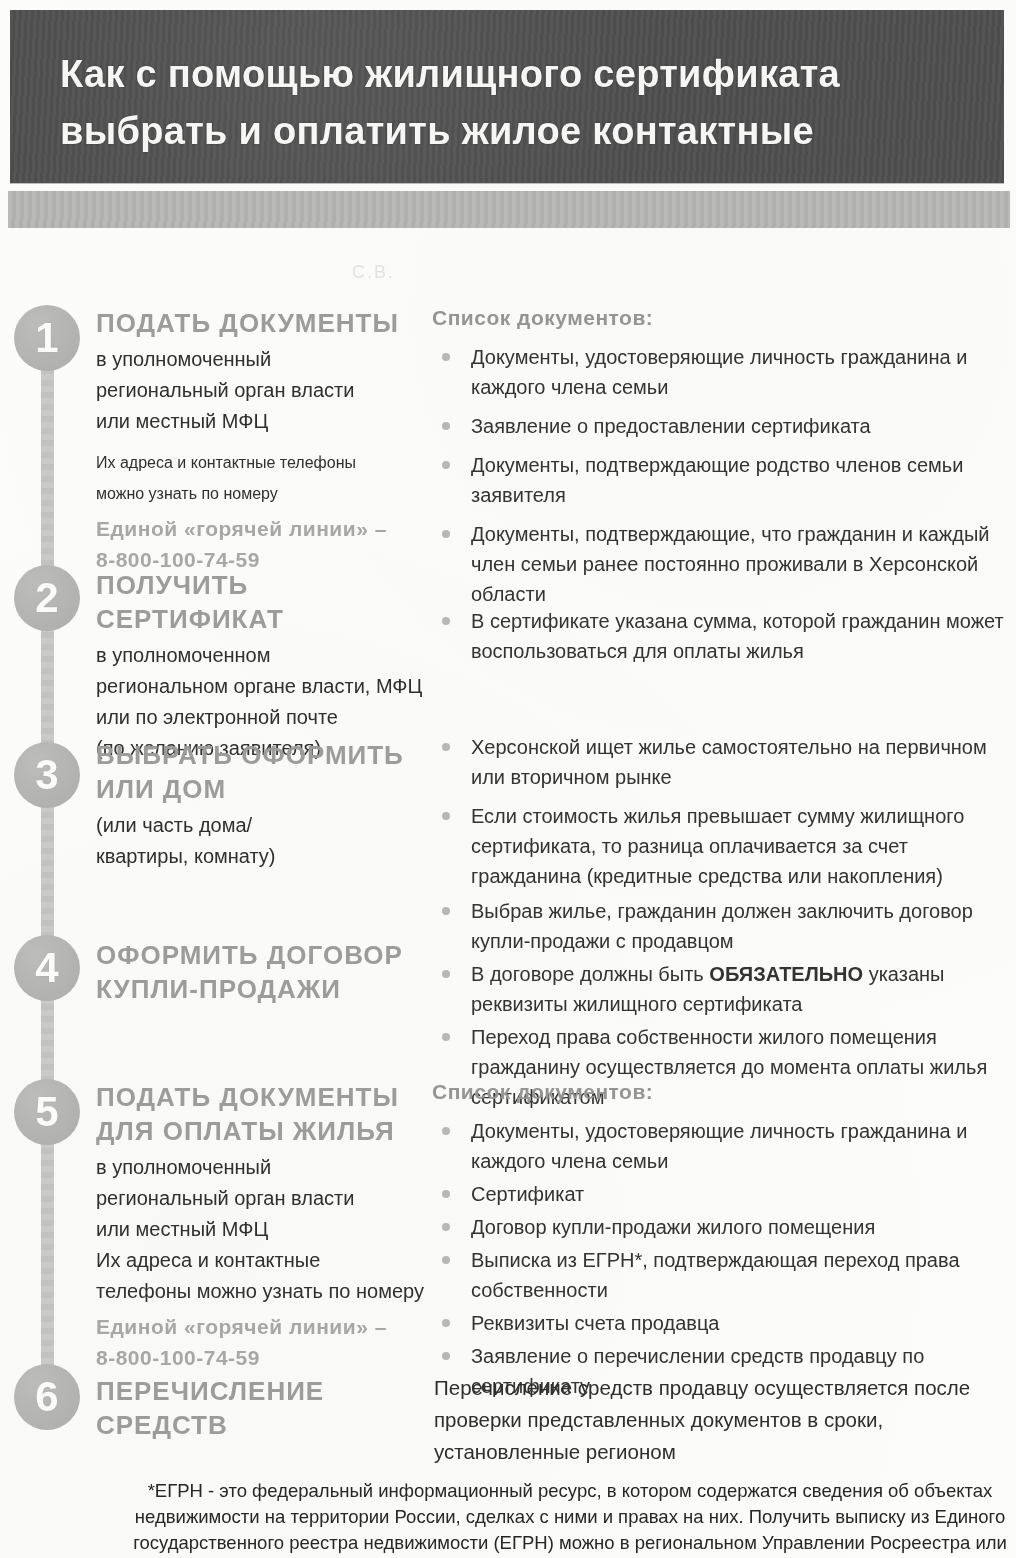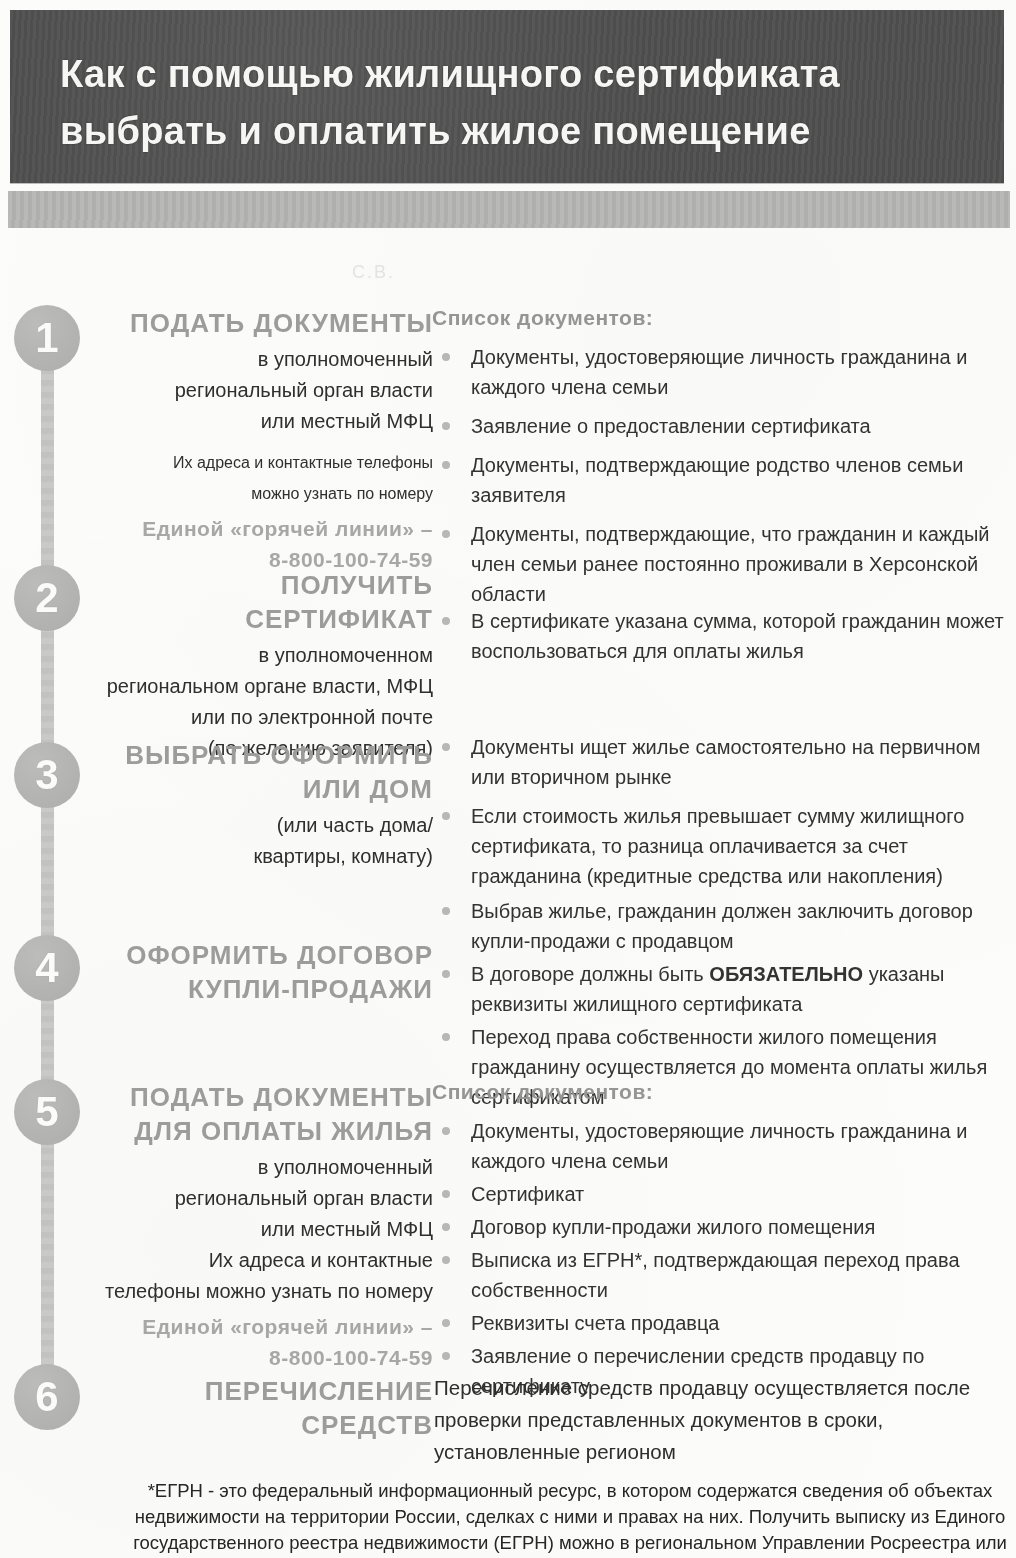--- a/index.html
+++ b/index.html
@@ -42,21 +42,21 @@
   .step-badge{
     position:absolute;left:14px;width:66px;height:66px;border-radius:50%;
     background:radial-gradient(circle at 35% 30%, #bcbcba, #adadab);
     color:#fbfbf9;font-size:42px;font-weight:bold;
     display:flex;align-items:center;justify-content:center;
     text-shadow:0 0 2px rgba(0,0,0,0.08);
   }
   .badge1{top:305px}.badge2{top:565px}.badge3{top:742px}
   .badge4{top:935px}.badge5{top:1079px}.badge6{top:1364px}
   
-  .left-block{position:absolute;left:89px;width:344px;text-align:right;}
+  .left-block{position:absolute;left:96px;width:344px;text-align:left;}
   .s1l{top:306px}.s2l{top:568px}.s3l{top:738px}.s4l{top:938px}.s5l{top:1080px}.s6l{top:1374px}
   .step-title{
     font-size:26px;font-weight:bold;line-height:34px;
     color:#9c9c9a;letter-spacing:1px;
   }
   .step-sub{font-size:20px;line-height:31px;color:#2f2f2f;margin-top:4px;}
   .step-note{font-size:16px;line-height:31px;color:#2f2f2f;margin-top:10px;}
   .hotline{font-size:21px;font-weight:bold;line-height:31px;color:#a7a7a5;margin-top:4px;letter-spacing:0.5px;}
   
   .right-block{position:absolute;left:432px;width:578px;}
@@ -86,21 +86,21 @@
   .bleed{position:absolute;left:352px;top:262px;font-size:18px;color:rgba(120,120,120,0.18);letter-spacing:2px;}
 </style>
 </head>
 <body>
 
 <div class="page">
 
   <div class="banner">
     <div class="banner-title">
       <div>Как с помощью жилищного сертификата</div>
-      <div>выбрать и оплатить жилое помещение</div>
+      <div>выбрать и оплатить жилое контактные</div>
     </div>
   </div>
   <div class="band"></div>
   <div class="bleed">С.В.</div>
 
   <div class="timeline-line"></div>
   <div class="step-badge badge1">1</div>
   <div class="step-badge badge2">2</div>
   <div class="step-badge badge3">3</div>
   <div class="step-badge badge4">4</div>
@@ -156,21 +156,21 @@
       <div>ИЛИ ДОМ</div>
     </div>
     <div class="step-sub">
       <div>(или часть дома/</div>
       <div>квартиры, комнату)</div>
     </div>
   </div>
 
   <div class="right-block s3r">
     <ul class="doc-list">
-      <li><span>Документы ищет жилье самостоятельно на первичном или вторичном рынке</span></li>
+      <li><span>Херсонской ищет жилье самостоятельно на первичном или вторичном рынке</span></li>
       <li><span>Если стоимость жилья превышает сумму жилищного сертификата, то разница оплачивается за счет гражданина (кредитные средства или накопления)</span></li>
     </ul>
   </div>
 
   <div class="left-block s4l">
     <div class="step-title">
       <div>ОФОРМИТЬ ДОГОВОР</div>
       <div>КУПЛИ-ПРОДАЖИ</div>
     </div>
   </div>

